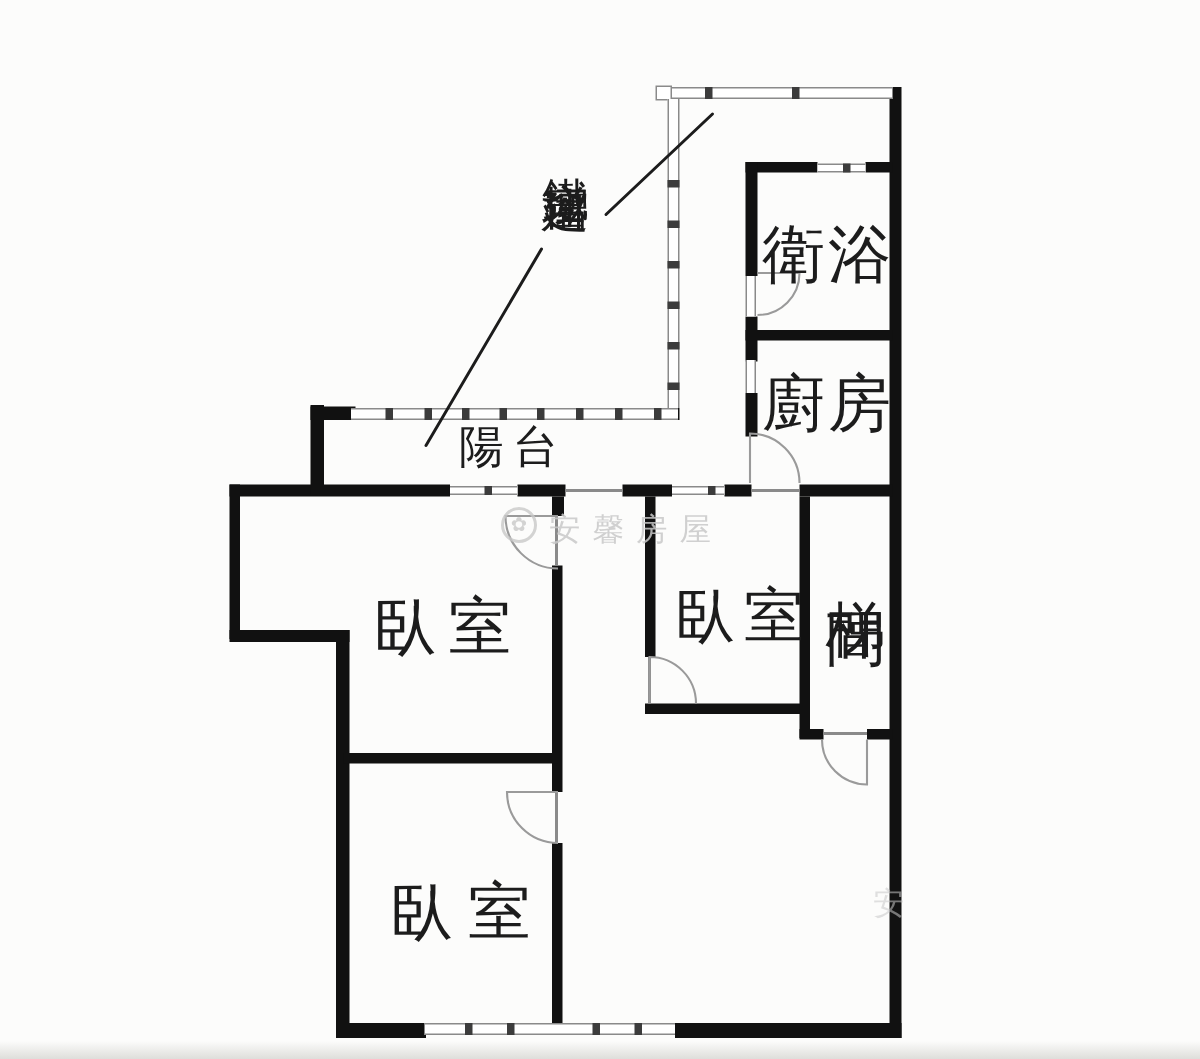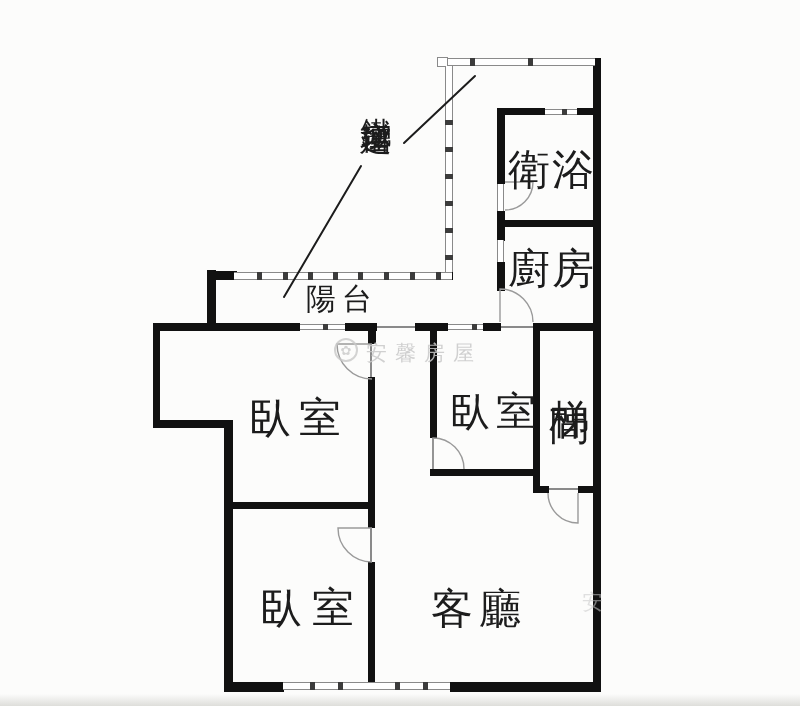--- a/index.html
+++ b/index.html
@@ -143,20 +143,19 @@
   <div class="lbl" style="left:508px;top:148px;font-size:42px;letter-spacing:2px;">衛浴</div>
 
   <div class="lbl" style="left:249px;top:396px;font-size:42px;letter-spacing:8px;">臥室</div>
 
   <div class="lbl" style="left:450px;top:390px;font-size:40px;letter-spacing:6px;">臥室</div>
 
   <div class="lbl vert" style="left:549px;top:368px;font-size:40px;letter-spacing:8px;">梯間</div>
 
   <div class="lbl" style="left:260px;top:586px;font-size:42px;letter-spacing:10px;">臥室</div>
 
-  <div class="lbl" style="left:431px;top:587px;font-size:42px;letter-spacing:6px;">客廳</div>
 
   <div class="wm-circle" style="left:334px;top:338px;">✿</div>
   <div class="wm-text" style="left:366px;top:339px;font-size:21px;letter-spacing:8px;">安馨房屋</div>
   <div class="wm-text" style="left:582px;top:588px;font-size:21px;opacity:.55;">安</div>
 
   <div class="smudge"></div>
 </div>
 
 </body></html>

